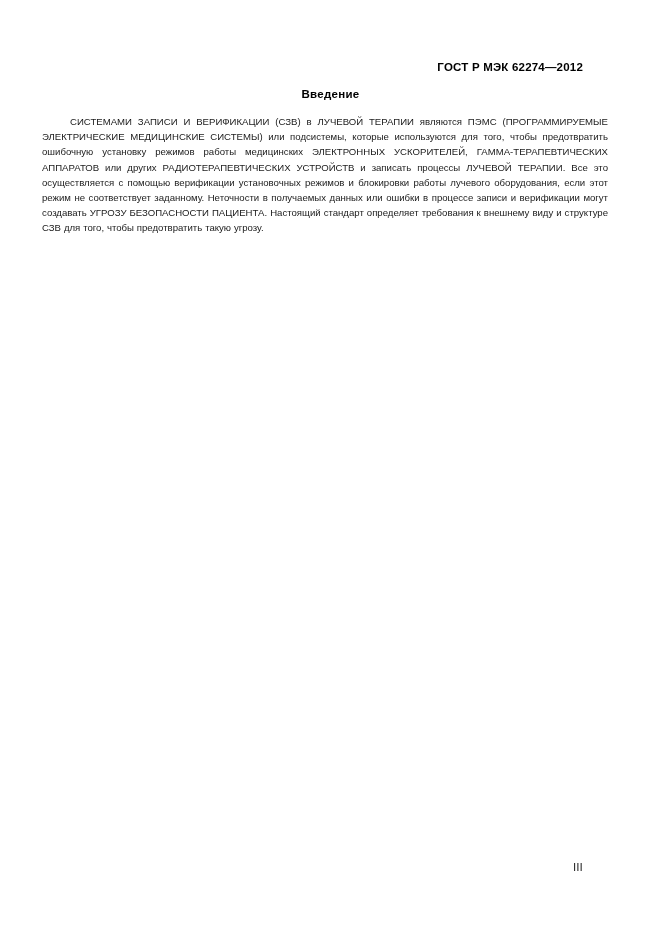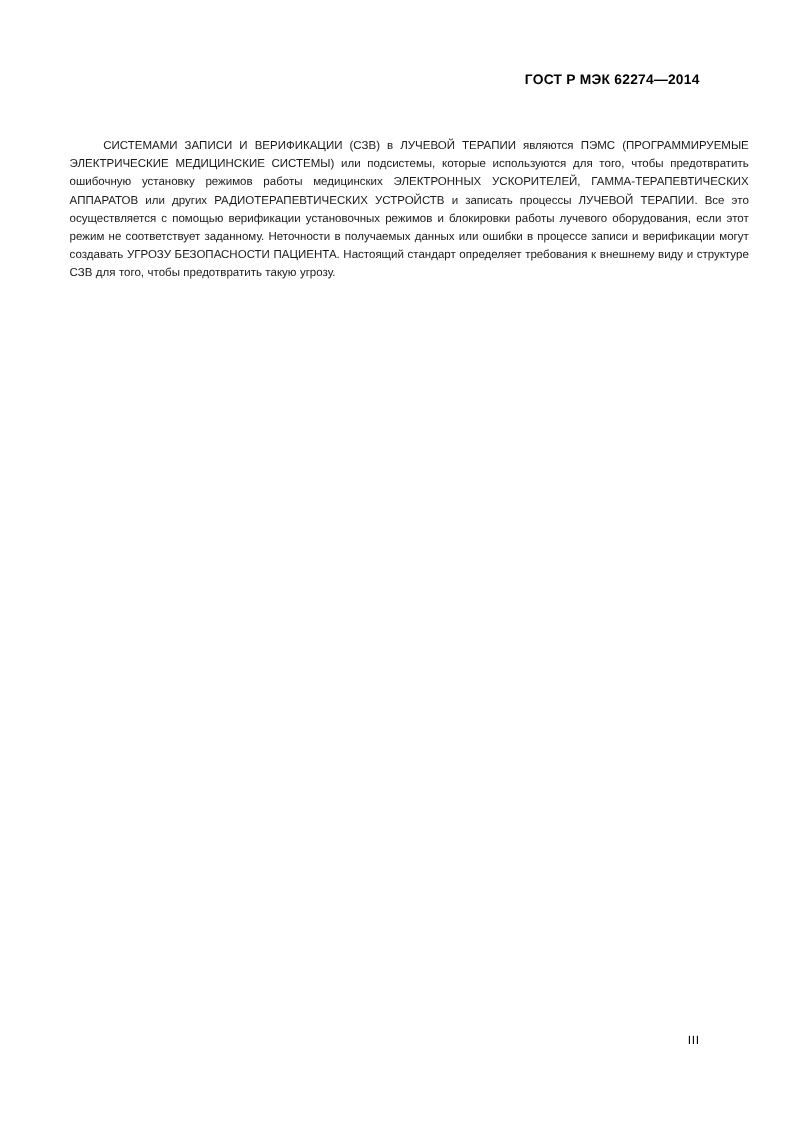--- a/index.html
+++ b/index.html
@@ -34,21 +34,21 @@
     left: 0;
     right: 0;
     text-align: center;
     font-size: 11.5px;
     font-weight: bold;
     letter-spacing: 0.3px;
   }
   .body-block {
     position: absolute;
     top: 114px;
-    left: 58px;
+    left: 42px;
     width: 566px;
   }
   .para {
     font-size: 9.6px;
     line-height: 15.2px;
     text-align: justify;
     text-indent: 0;
     margin: 0;
     color: #1a1a1a;
     word-spacing: 0.2px;
@@ -63,22 +63,23 @@
     font-size: 10px;
     letter-spacing: 0.5px;
     margin-top: 16px;
   }
 </style>
 </head>
 <body>
 
 <div class="page">
 
-  <div class="header-std">ГОСТ Р МЭК 62274—2014</div>
+  <div class="header-std">ГОСТ Р МЭК 62274—2012</div>
 
+  <div class="doc-title">Введение</div>
 
   <div class="body-block">
     <p class="para"><span class="lead"></span><span>СИСТЕМАМИ ЗАПИСИ И ВЕРИФИКАЦИИ (СЗВ) в ЛУЧЕВОЙ ТЕРАПИИ являются ПЭМС (ПРОГРАММИРУЕМЫЕ ЭЛЕКТРИЧЕСКИЕ МЕДИЦИНСКИЕ СИСТЕМЫ) или подсистемы, которые используются для того, чтобы предотвратить ошибочную установку режимов работы медицинских ЭЛЕКТРОННЫХ УСКОРИТЕЛЕЙ, ГАММА-ТЕРАПЕВТИЧЕСКИХ АППАРАТОВ или других РАДИОТЕРАПЕВТИЧЕСКИХ УСТРОЙСТВ и записать процессы ЛУЧЕВОЙ ТЕРАПИИ. Все это осуществляется с помощью верификации установочных режимов и блокировки работы лучевого оборудования, если этот режим не соответствует заданному. Неточности в получаемых данных или ошибки в процессе записи и верификации могут создавать УГРОЗУ БЕЗОПАСНОСТИ ПАЦИЕНТА. Настоящий стандарт определяет требования к внешнему виду и структуре СЗВ для того, чтобы предотвратить такую угрозу.</span></p>
   </div>
 
   <div class="page-number">III</div>
 
 </div>
 
 </body></html>

